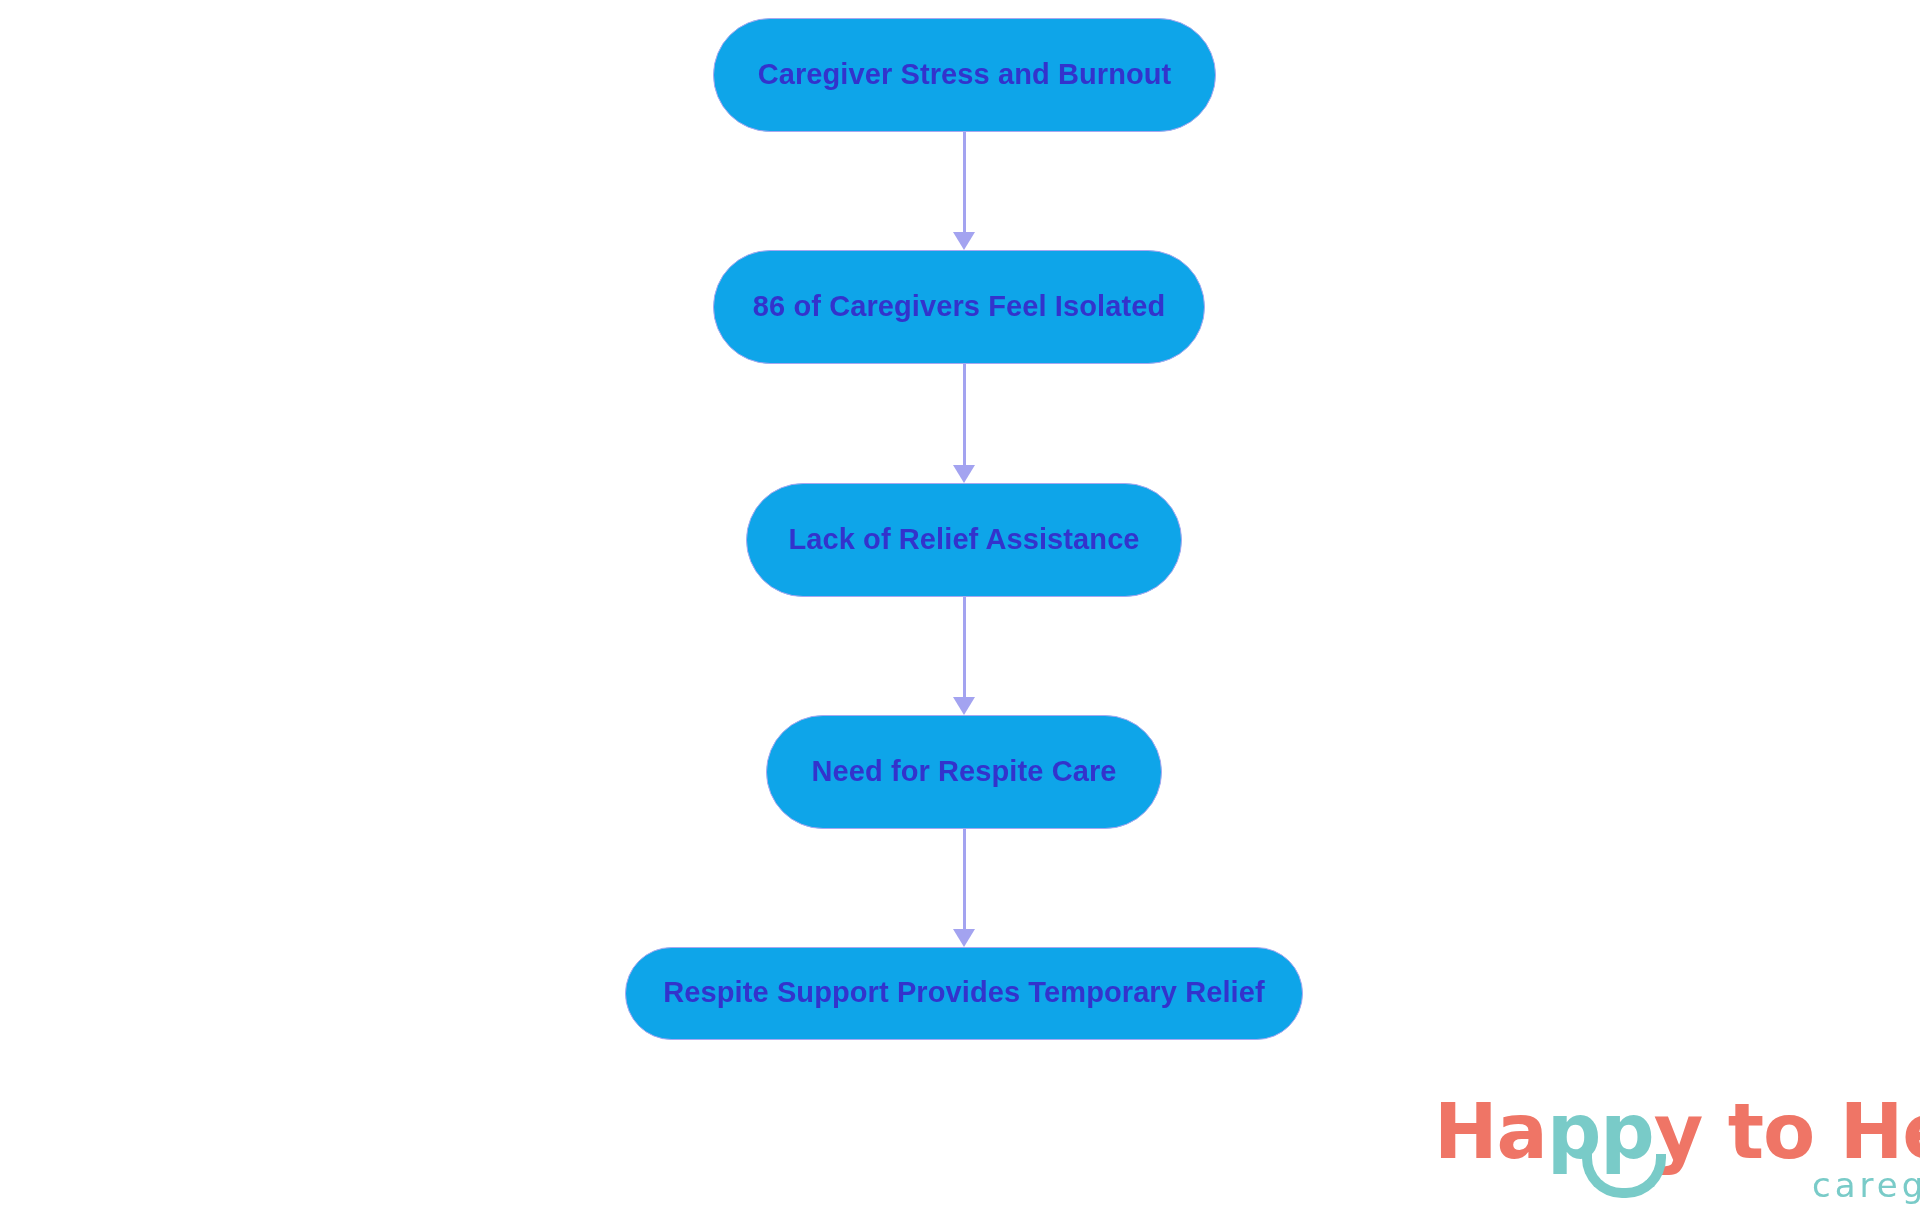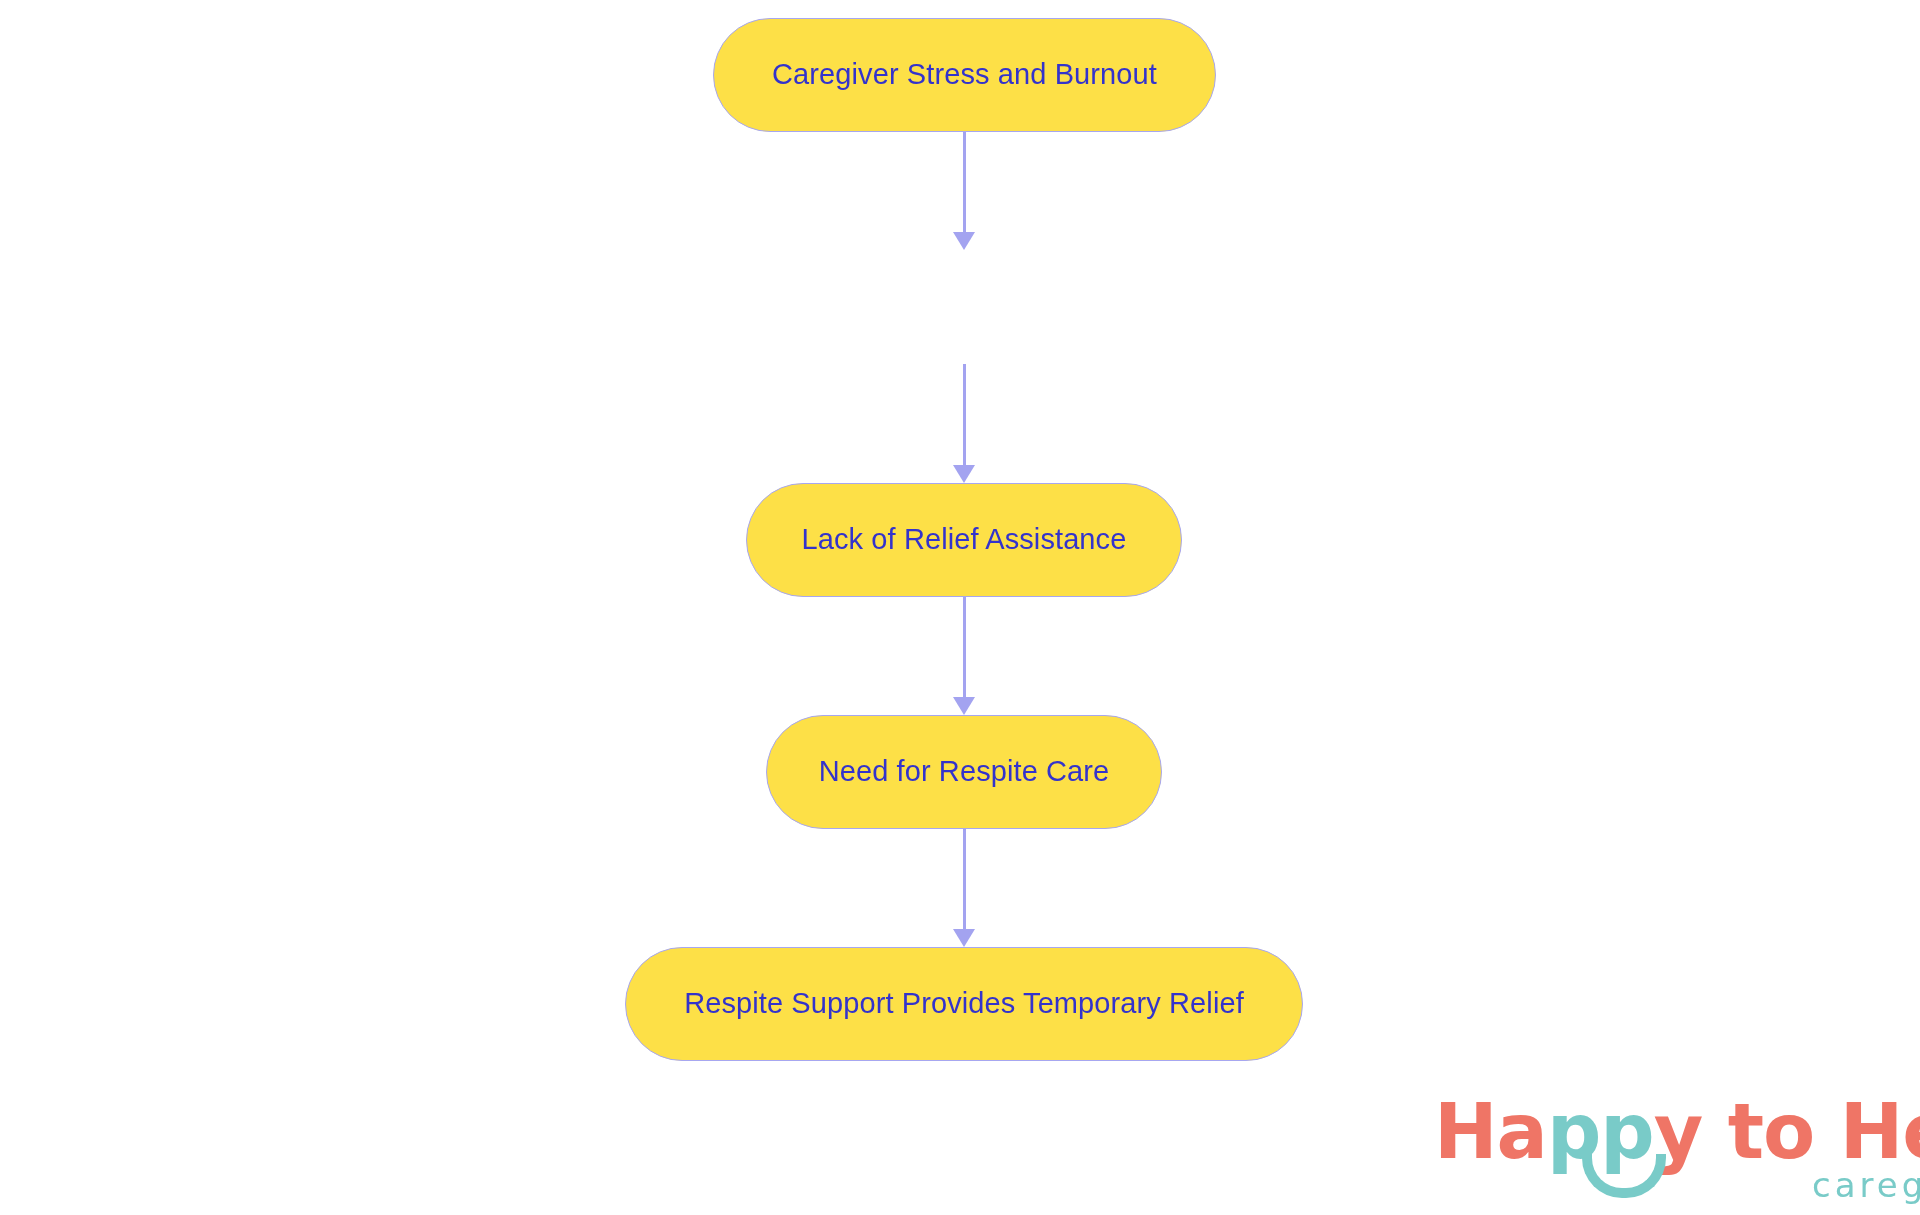--- a/index.html
+++ b/index.html
@@ -24,26 +24,26 @@
     height: 1215px;
   }
 
   
   .flow-node {
     position: absolute;
     box-sizing: border-box;
     display: flex;
     align-items: center;
     justify-content: center;
-    background: #fde047;
+    background: #0ea5e9;
     border: 1.6px solid #a7a7f0;
     border-radius: 9999px;
     color: #3333cc;
     font-size: 29px;
-    font-weight: 400;
+    font-weight: 700;
     letter-spacing: 0.1px;
     white-space: nowrap;
     user-select: none;
   }
 
   .flow-node .node-label {
     display: block;
     line-height: 1;
     padding-bottom: 2px;
   }
@@ -134,30 +134,33 @@
 
   <div class="connector" style="left:964px; top:829px; height:118px;">
     <div class="conn-line" style="height:100px;"></div>
     <div class="conn-head"></div>
   </div>
 
   <div class="flow-node" style="left:713px; top:18px; width:503px; height:114px;">
     <span class="node-label">Caregiver Stress and Burnout</span>
   </div>
 
+  <div class="flow-node" style="left:713px; top:250px; width:492px; height:114px;">
+    <span class="node-label">86 of Caregivers Feel Isolated</span>
+  </div>
 
   <div class="flow-node" style="left:766px; top:715px; width:396px; height:114px;">
     <span class="node-label">Need for Respite Care</span>
   </div>
 
   <div class="flow-node" style="left:746px; top:483px; width:436px; height:114px;">
     <span class="node-label">Lack of Relief Assistance</span>
   </div>
 
-  <div class="flow-node" style="left:625px; top:947px; width:678px; height:114px;">
+  <div class="flow-node" style="left:625px; top:947px; width:678px; height:93px;">
     <span class="node-label">Respite Support Provides Temporary Relief</span>
   </div>
 
   <div id="brand-logo" style="left:1434px; top:1094px;">
     <div class="logo-wordmark">
       <span class="logo-primary">H</span><span class="logo-primary">a</span><span class="logo-accent">pp</span><span class="logo-primary">y</span>
       <span class="logo-primary">to</span>
       <span class="logo-primary">Help</span>
       <span class="logo-smile"></span>
       <span class="logo-tagline">caregiving</span>

